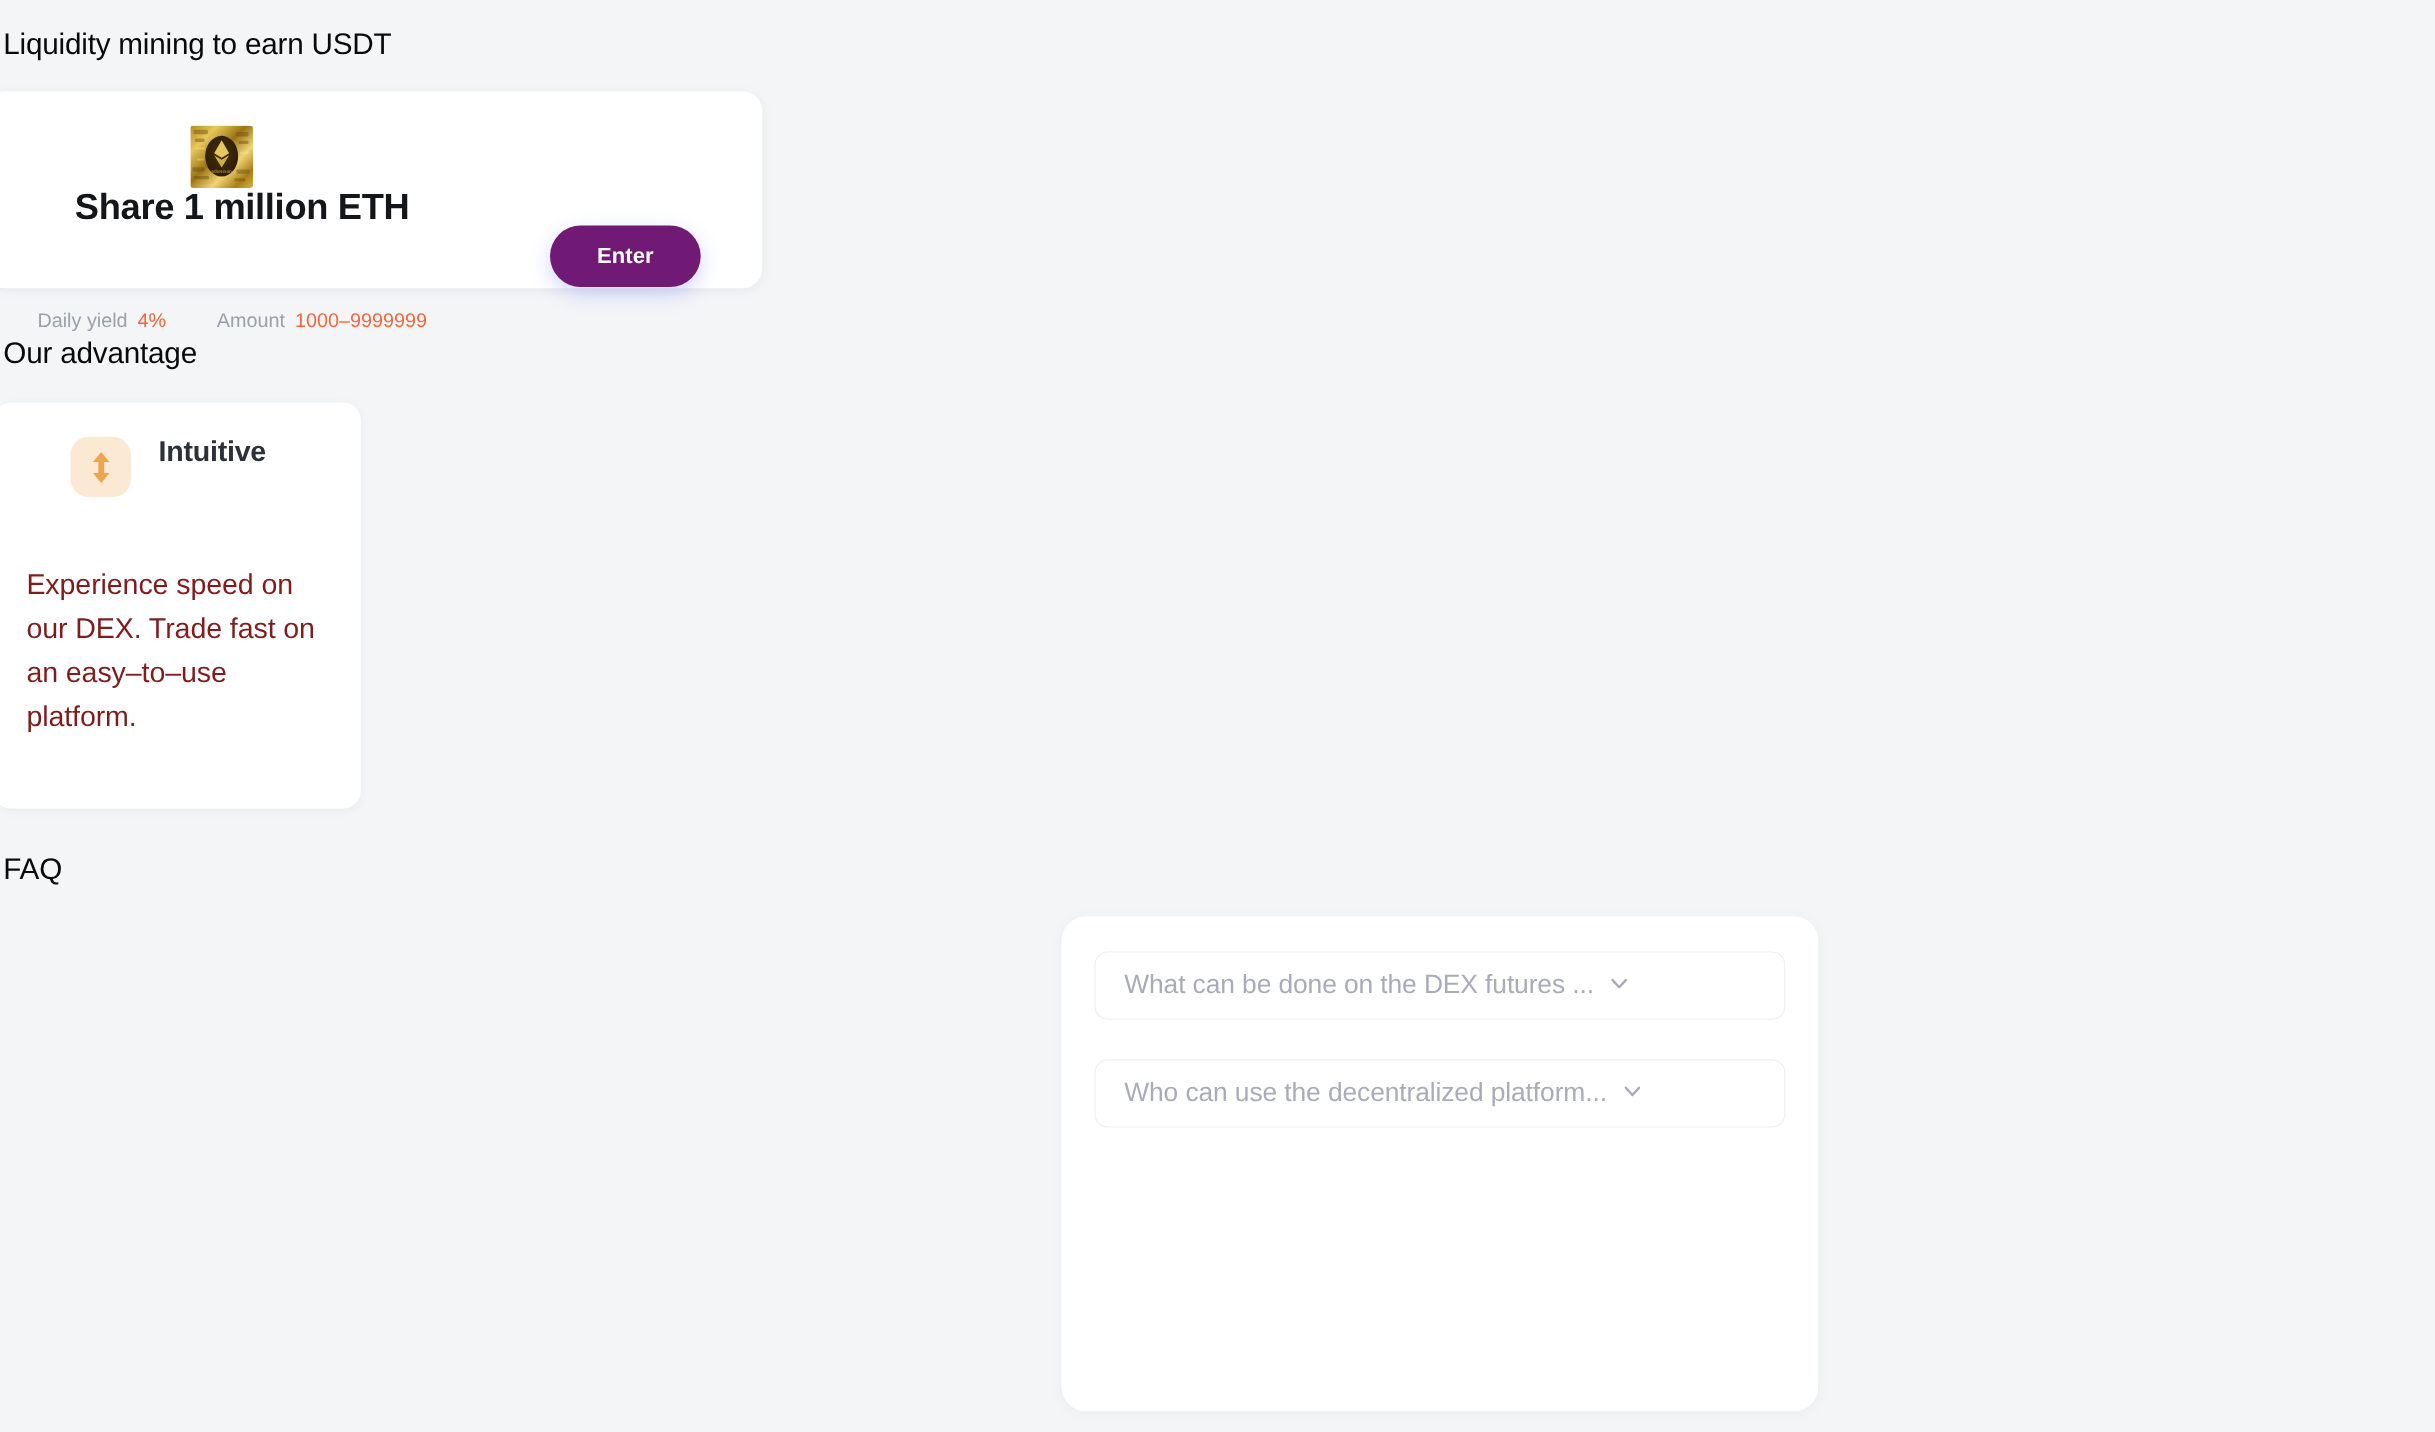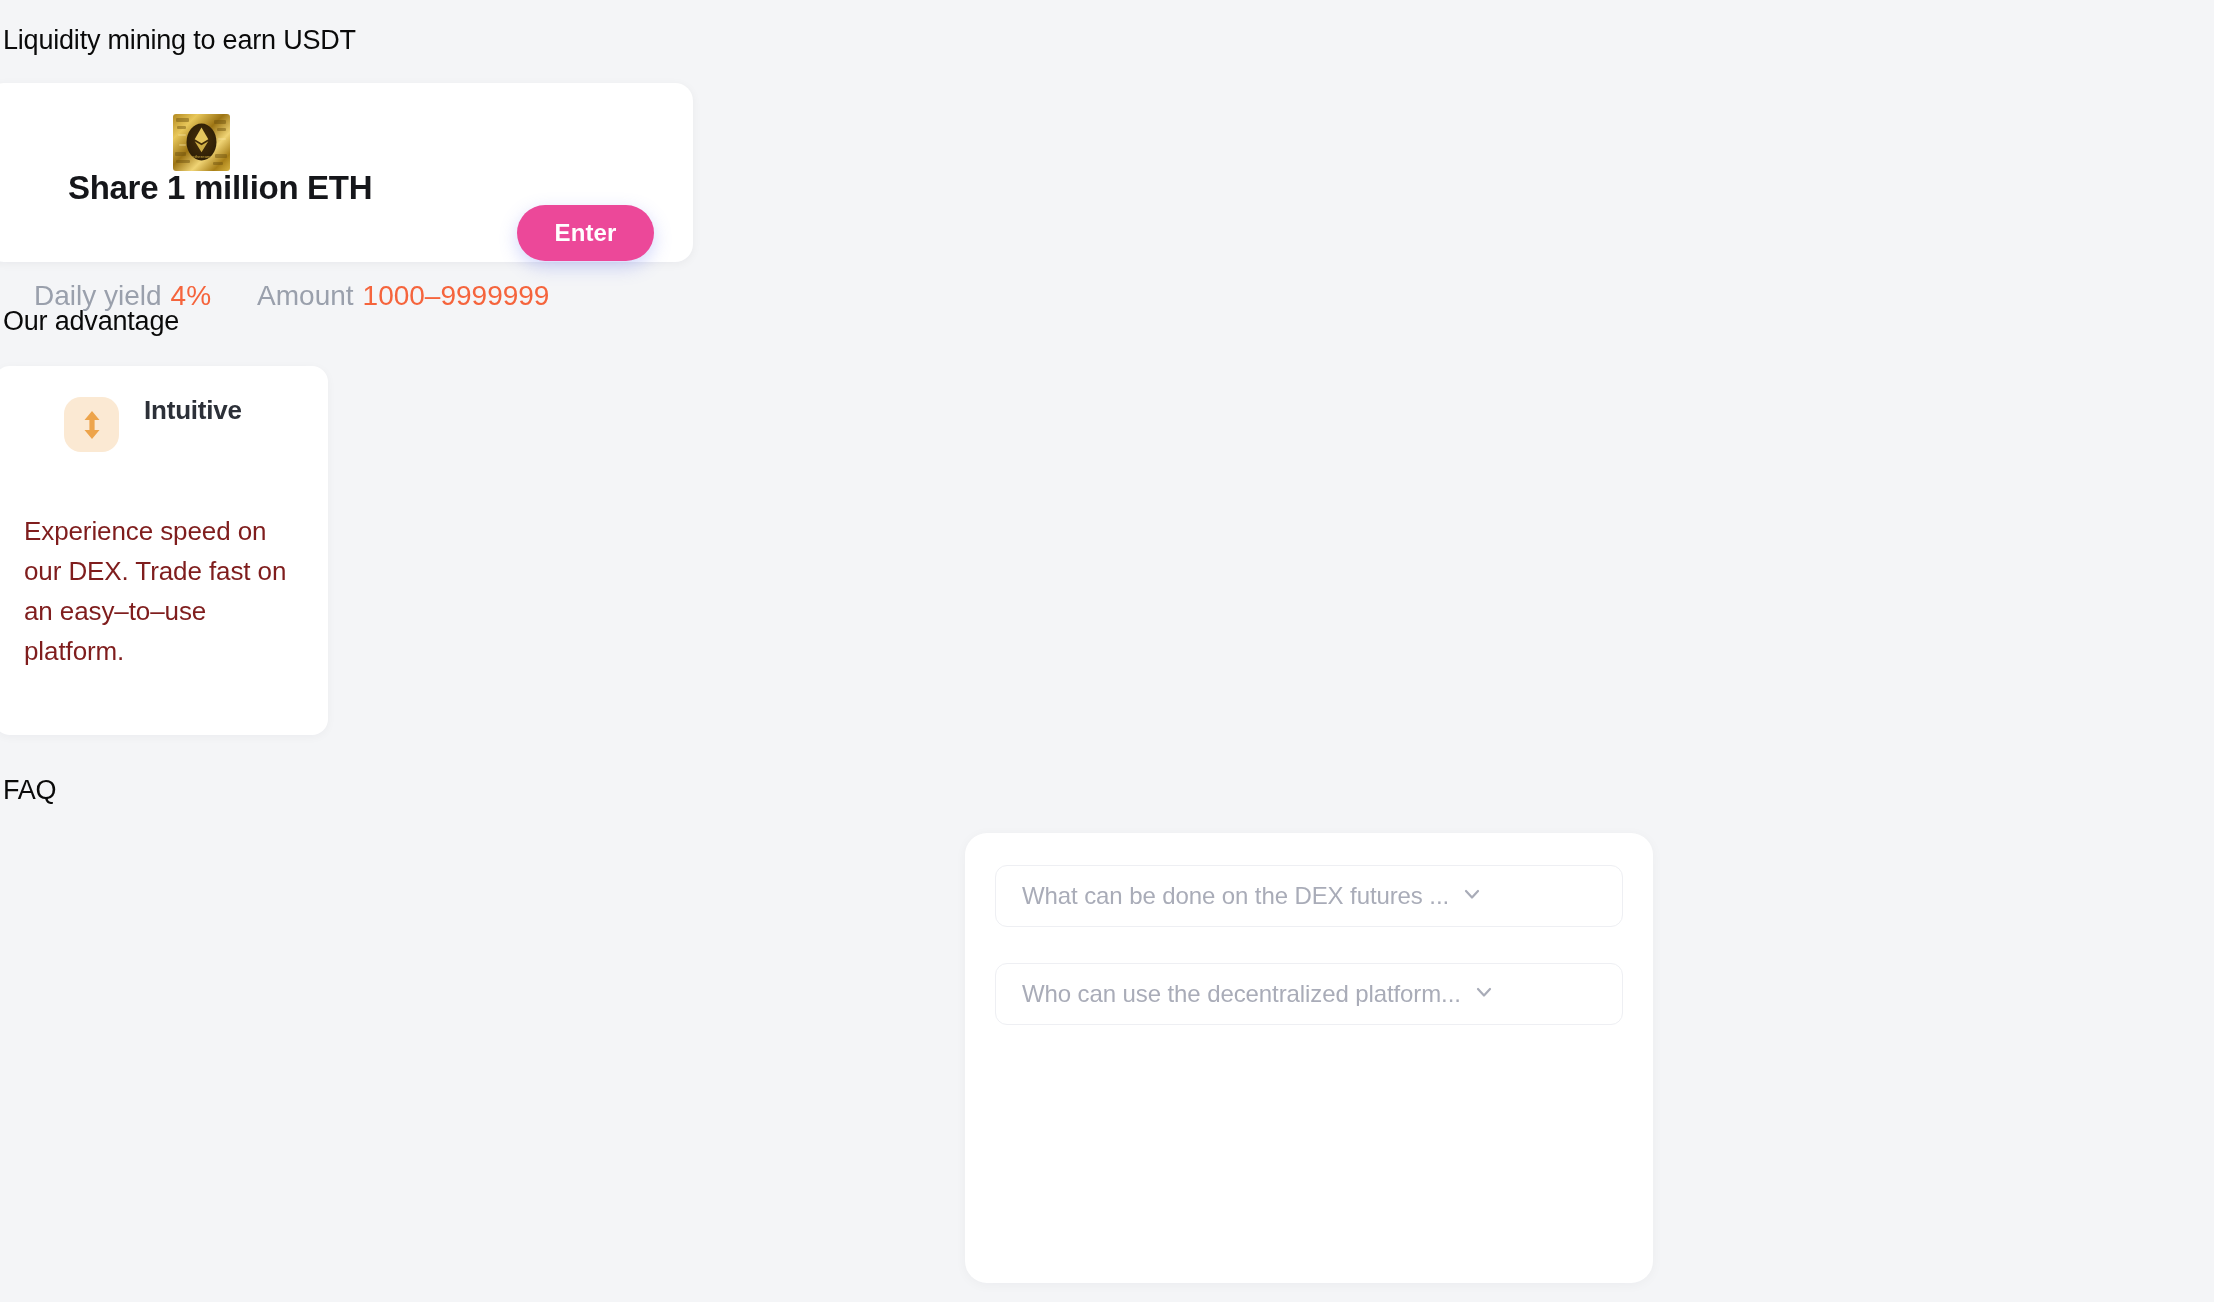--- a/index.html
+++ b/index.html
@@ -60,42 +60,42 @@
     font-size: 33px;
     font-weight: bold;
     color: #15161a;
     margin-left: 38px;
     letter-spacing: -0.3px;
     white-space: nowrap;
     line-height: 1;
   }
   .enter-button {
     position: absolute;
-    left: 531px;
+    left: 514px;
     top: 122px;
     width: 137px;
     height: 56px;
     border: none;
     border-radius: 28px;
-    background: #ec4899;
+    background: #701a75;
     color: #ffffff;
     font-family: "Liberation Sans", sans-serif;
-    font-size: 24px;
+    font-size: 20px;
     font-weight: bold;
     letter-spacing: 0.1px;
     cursor: pointer;
     box-shadow: 0 6px 18px rgba(91, 107, 240, 0.28);
   }
   .promo-stats {
     position: absolute;
     left: 48px;
     top: 199px;
     display: flex;
     align-items: baseline;
-    font-size: 28px;
+    font-size: 18px;
     line-height: 1;
     white-space: nowrap;
   }
   .stat-label { color: #9aa0ac; }
   .stat-value { color: #f5643c; margin-left: 9px; }
   .stat-gap { display: inline-block; width: 46px; }
 
   
   .advantage-card {
     position: absolute;

